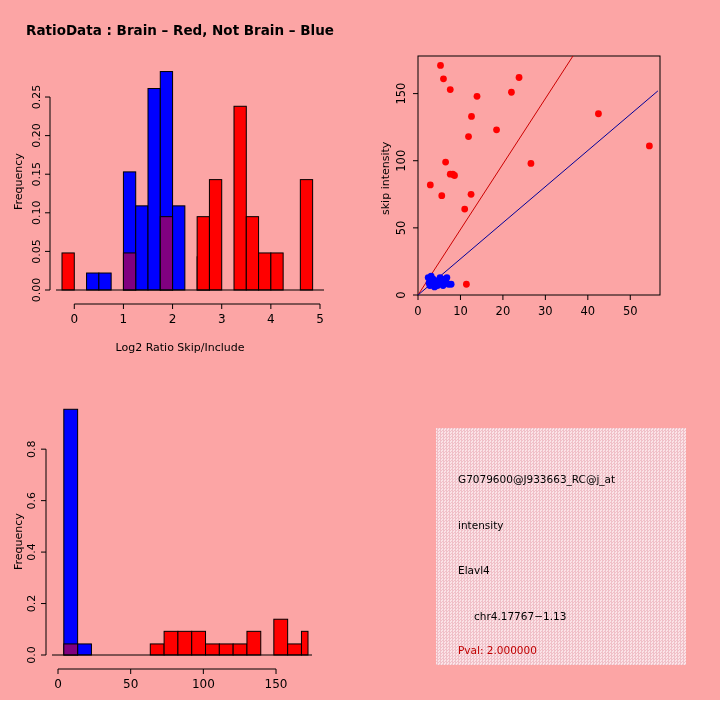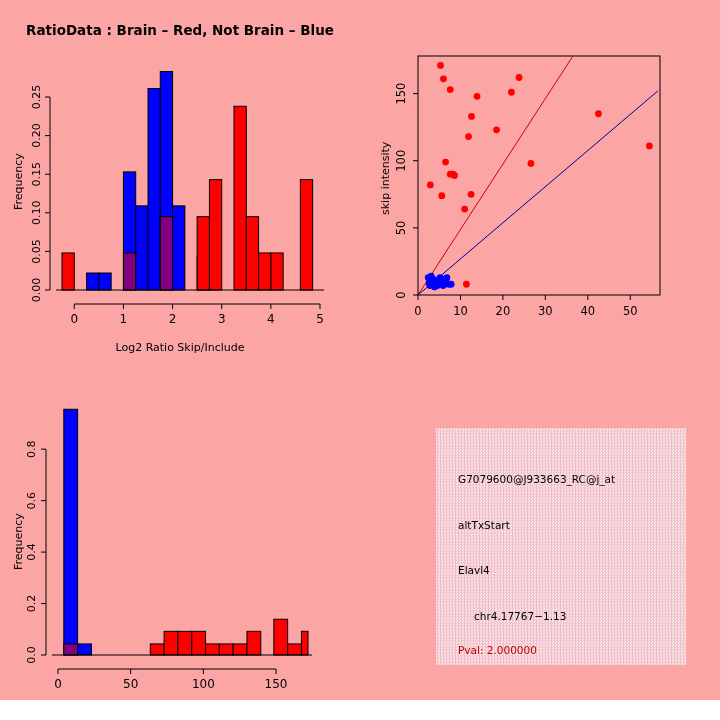--- a/index.html
+++ b/index.html
@@ -201,19 +201,19 @@
           <line x1="276.0232558139535" y1="309" x2="276.0232558139535" y2="314" stroke="#000" stroke-width="1"></line>
           <text x="276.0232558139535" y="328" font-size="12" font-family="&quot;DejaVu Sans&quot;,&quot;Liberation Sans&quot;,sans-serif" text-anchor="middle" fill="#000">150</text>
           <line x1="52" y1="295" x2="312" y2="295" stroke="#000" stroke-width="1"></line>
         </g>
       </svg>
     <div class="axlabel vtext" style="left:12px;top:210px;transform:rotate(-90deg);">Frequency</div>
   </div>
 
   <div class="panel infobox" style="left: 411px; top: 428px; width: 250px; height: 237px; background: repeating-conic-gradient(rgb(240, 192, 200) 0%, rgb(240, 192, 200) 25%, rgb(251, 227, 231) 0%, rgb(251, 227, 231) 50%) 0px 0px / 3px 3px; margin-left: 25px;">
       <div class="infoline" style="left: 22px; top: 45px;">G7079600@J933663_RC@j_at</div>
-      <div class="infoline" style="left: 22px; top: 91px;">altTxStart</div>
+      <div class="infoline" style="left: 22px; top: 91px;">intensity</div>
       <div class="infoline" style="left: 22px; top: 136px; text-align: center;">Elavl4</div>
       <div class="infoline" style="left: 22px; top: 182px; padding-left: 16px;">chr4.17767−1.13</div>
       <div class="infoline pval" style="left: 22px; top: 216px;">Pval: 2.000000</div>
     </div>
 
 </div>
 
 </body></html>

